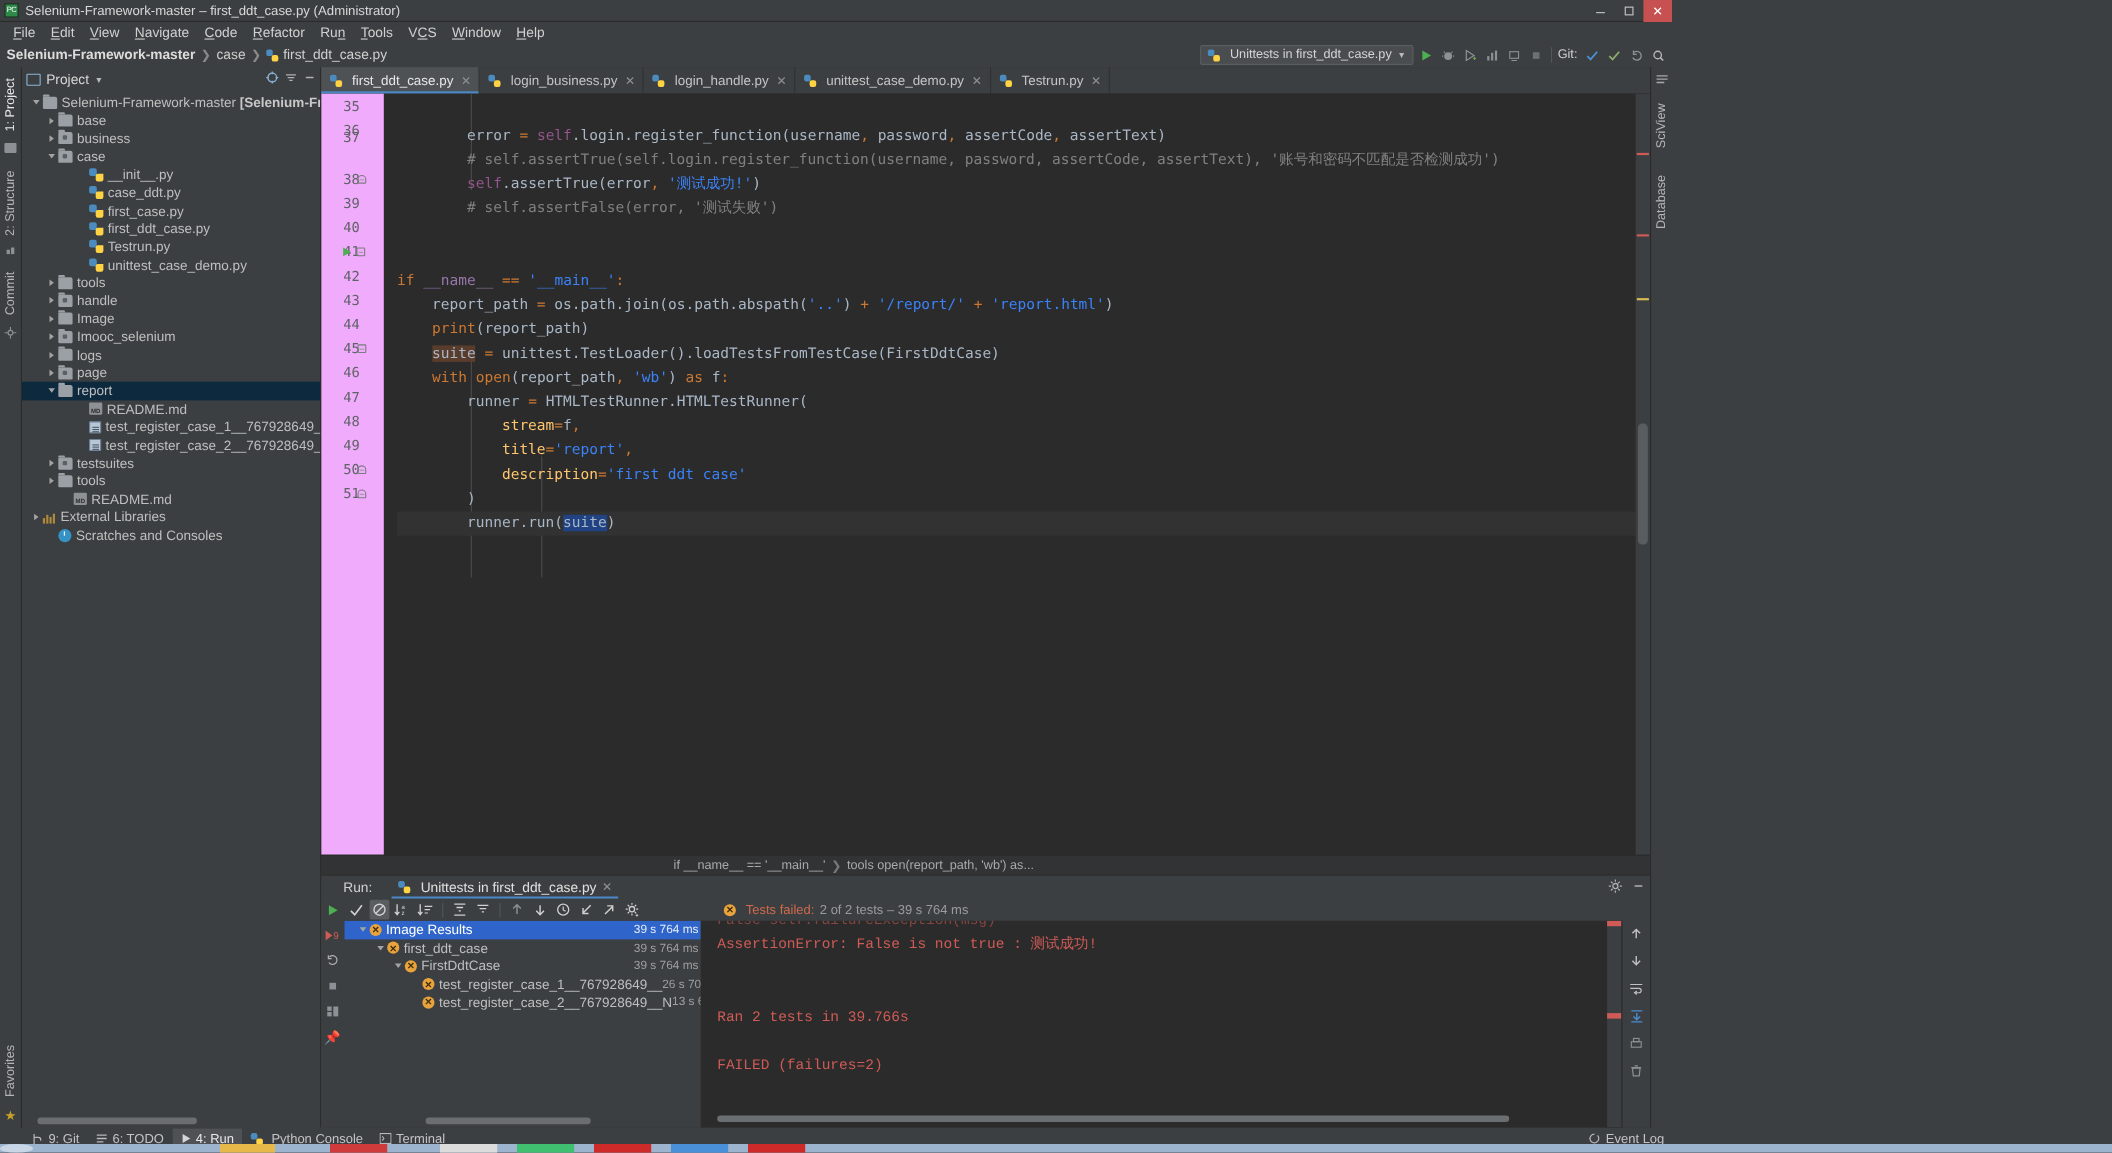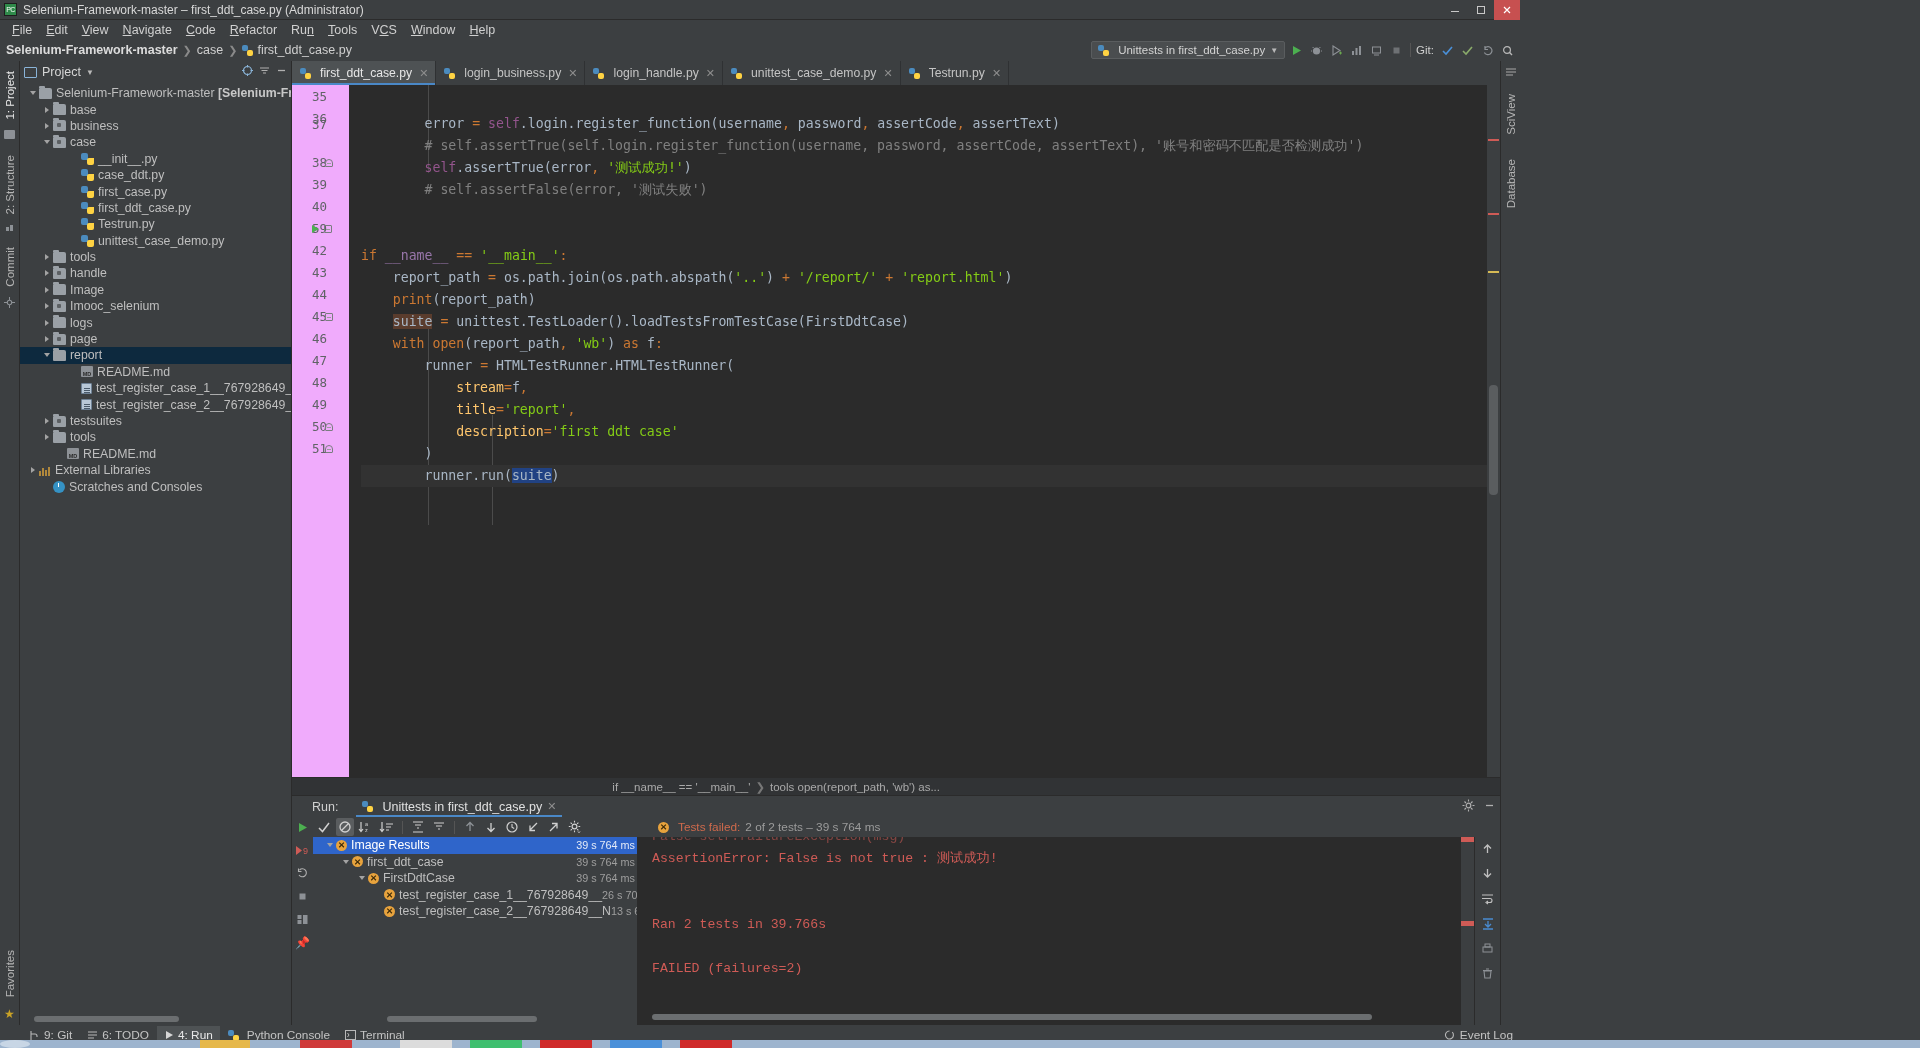--- a/index.html
+++ b/index.html
@@ -143,21 +143,21 @@
   .codearea{ flex:1; position:relative; background:#2b2b2b; overflow:hidden; min-width:0; }
   .code{
     font-family:"DejaVu Sans Mono", monospace; font-size:13.2px; line-height:22px;
     white-space:pre; color:#a9b7c6; padding-left:12px;margin-top:28px;
   }
   .cline{ height:22px; position:relative; }
   .cline.cursorline{ background:#323232; }
   .cline.cursorline:after{ content:"";position:absolute;left:-12px;right:0;top:0;height:1px; }
   .indentguide{ position:absolute; top:0; bottom:0; width:1px; background:#4b4b4b; }
   .k{color:#cc7832;}
-  .s{color:#84cc16;} .f{color:#ffc66d;}
+  .s{color:#3b82f6;} .f{color:#ffc66d;}
   .c{color:#808080;} .self{color:#94558d;} .d{color:#9876aa;}
   .w{color:#a9b7c6;} .hl{background:#5a3c2d;}
   .sel{background:#214283;}
 
   .scrollmarks{ position:absolute; right:0; top:0; bottom:0; width:13px; background:#3c3f41; }
   .sm-thumb{ position:absolute; right:2px; width:9px; background:#5a5d5f; border-radius:4px; }
   .sm-err{position:absolute;right:1px;width:11px;height:2px;}
 
   .breadcrumb-bottom{
     height:18px; background:#313335; display:flex;align-items:center;justify-content:flex-end;
@@ -617,21 +617,21 @@
         </div>
 
       <div class="editwrap">
         <div class="gutter" id="gutter">
             <div class="gut-ln" style="top: 4px;">35</div>
             <div class="gut-ln" style="top: 26px;">36</div>
             <div class="gut-ln" style="top: 32px;">37</div>
             <div class="gut-ln" style="top: 70px;">38</div>
             <div class="gut-ln" style="top: 92px;">39</div>
             <div class="gut-ln" style="top: 114px;">40</div>
-            <div class="gut-ln" style="top: 136px;">59</div>
+            <div class="gut-ln" style="top: 136px;">41</div>
             <div class="gut-ln" style="top: 158px;">42</div>
             <div class="gut-ln" style="top: 180px;">43</div>
             <div class="gut-ln" style="top: 202px;">44</div>
             <div class="gut-ln" style="top: 224px;">45</div>
             <div class="gut-ln" style="top: 246px;">46</div>
             <div class="gut-ln" style="top: 268px;">47</div>
             <div class="gut-ln" style="top: 290px;">48</div>
             <div class="gut-ln" style="top: 312px;">49</div>
             <div class="gut-ln" style="top: 334px;">50</div>
             <div class="gut-ln" style="top: 356px;">51</div>

